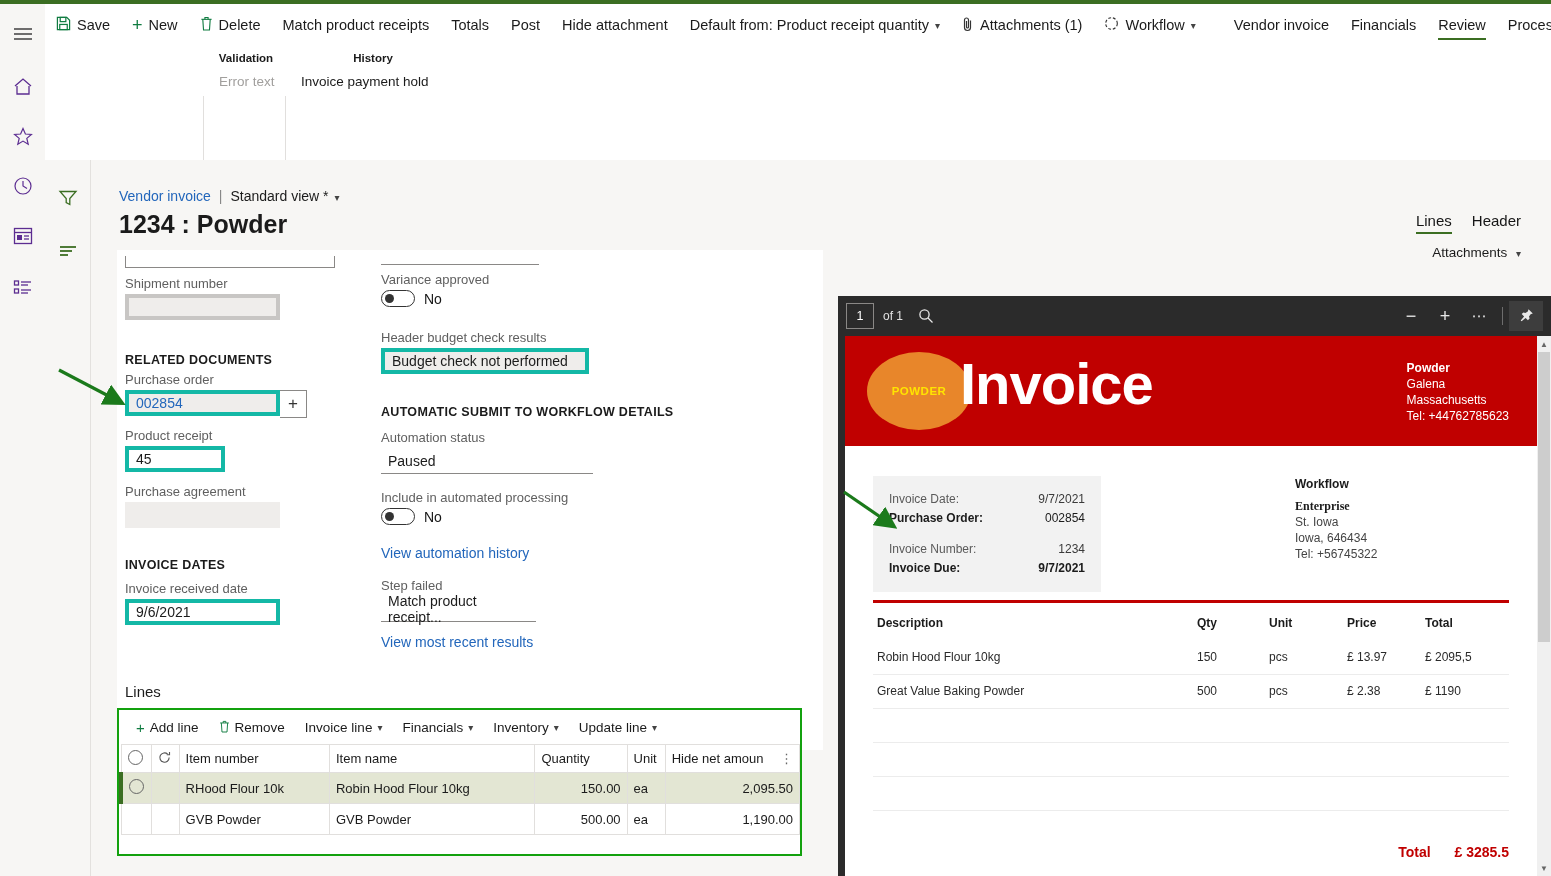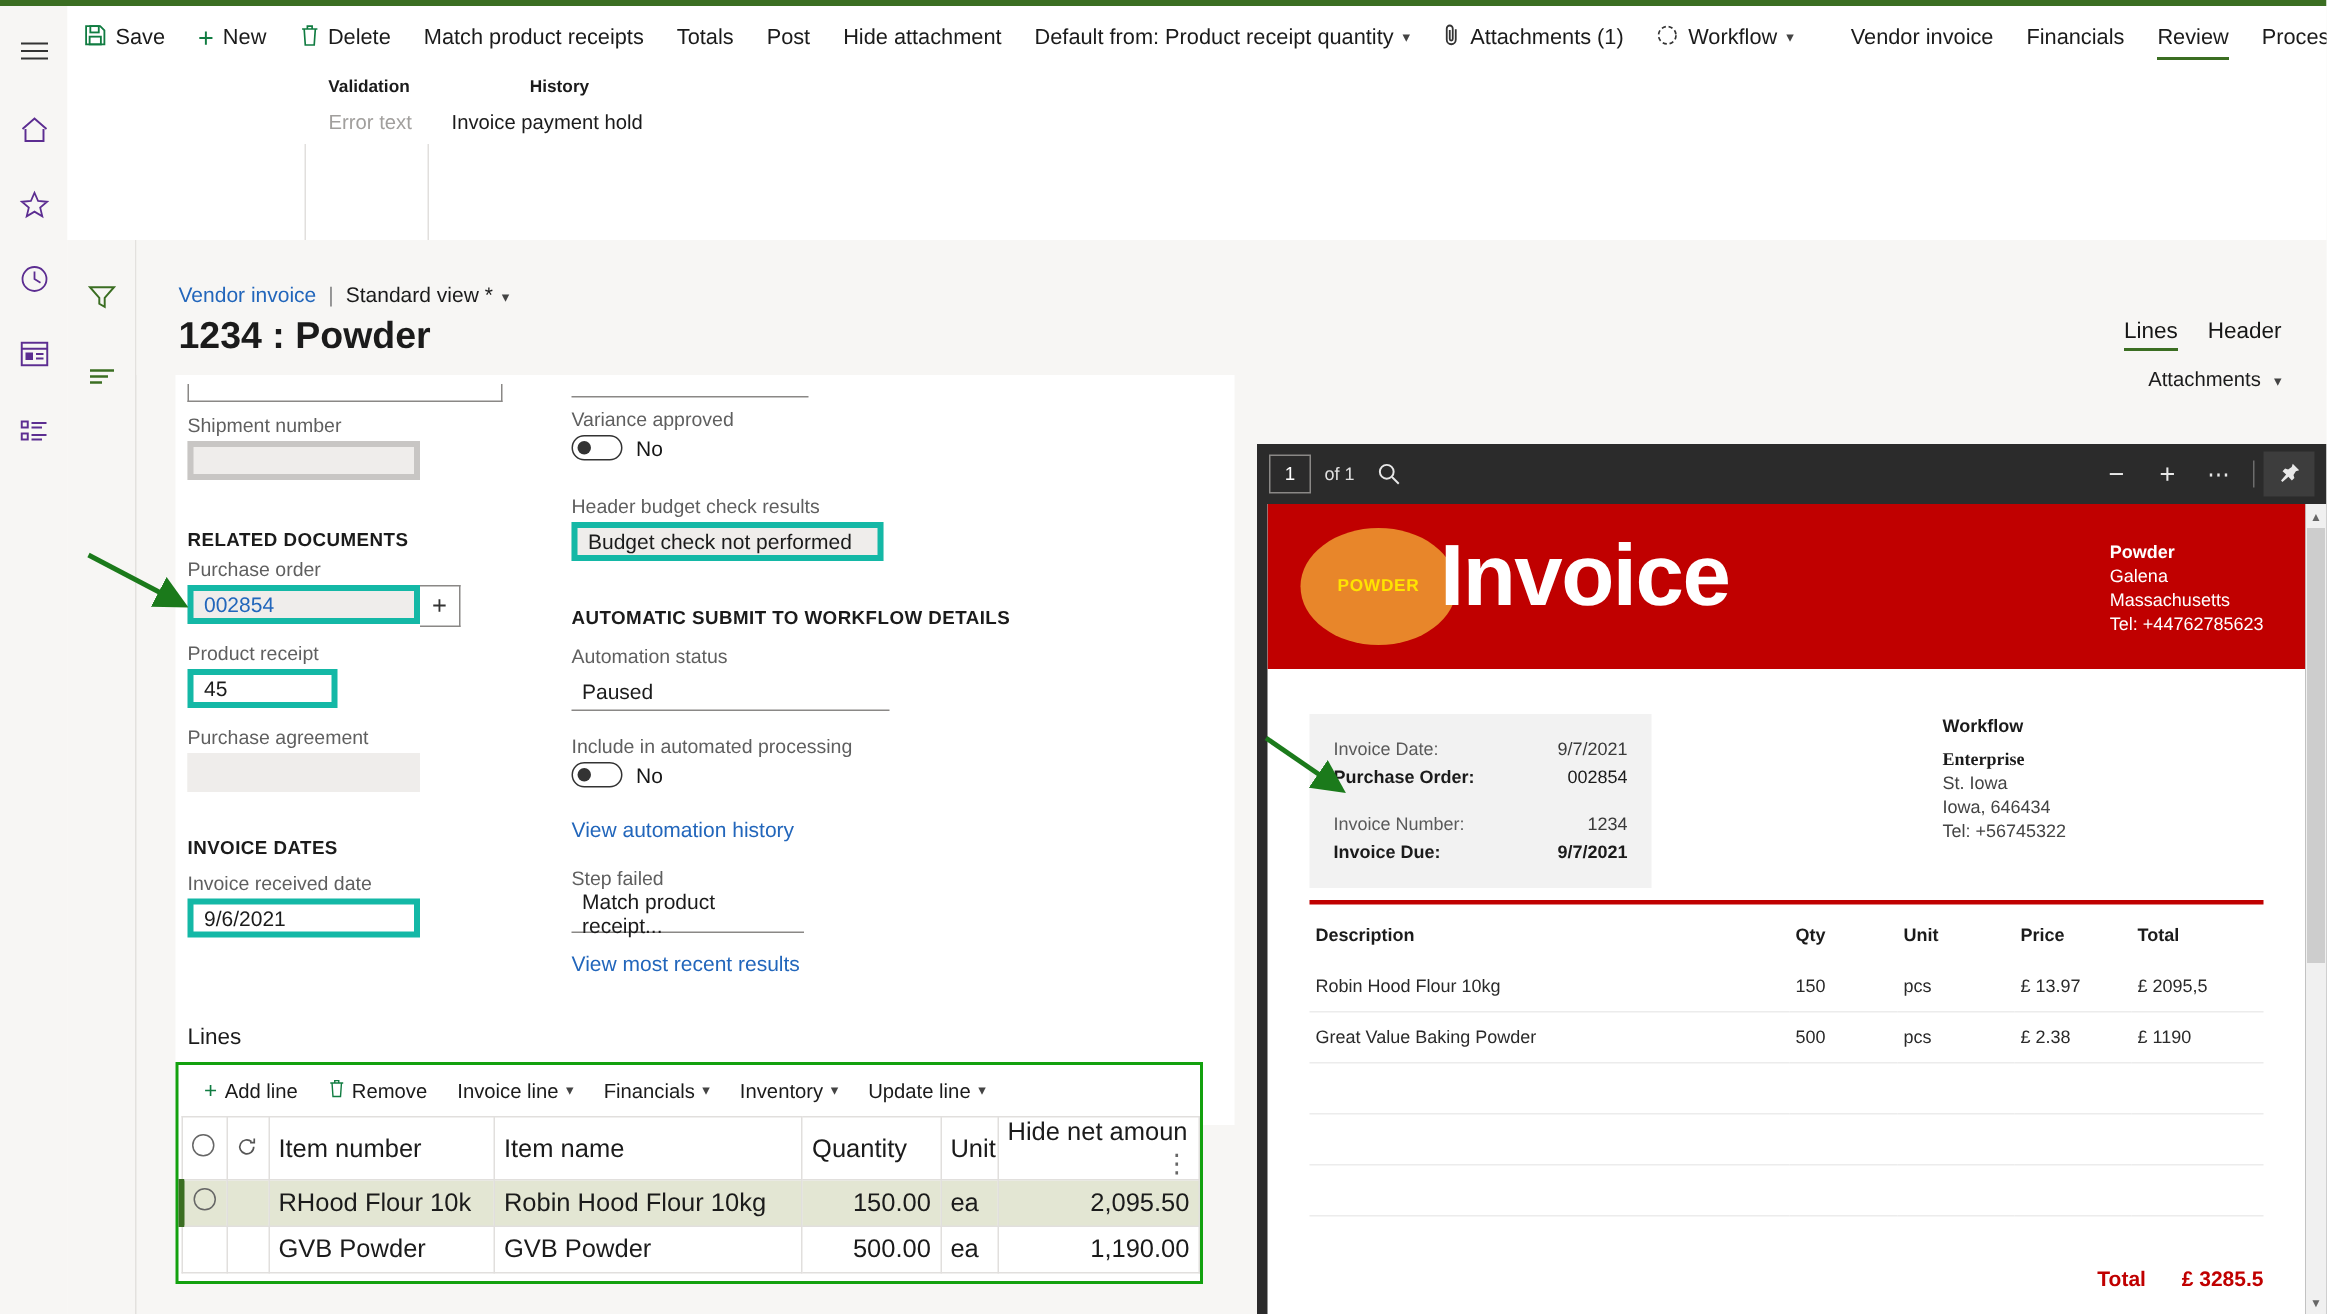--- a/index.html
+++ b/index.html
@@ -63,21 +63,21 @@
   .tglsw { width:34px; height:17px; border-radius:9px; border:1.5px solid #333; background:#fff; position:relative; }
   .tglsw i { position:absolute; left:3px; top:3px; width:9px; height:9px; border-radius:50%; background:#333; }
   .lnk { color:#2266bb; font-size:14px; }
 
   
   .linestitle { position:absolute; font-size:15px; color:#1b1b1b; }
   .gridbox { position:absolute; border:2.5px solid #13a10e; background:#fff; }
   .gtoolbar { display:flex; align-items:center; height:34px; padding-left:8px; gap:2px; }
   .gtb { display:flex; align-items:center; gap:5px; padding:0 9px; font-size:13.5px; color:#1b1b1b; white-space:nowrap; }
   .gtb .g { color:#107c41; font-size:15px; }
-  table.grid { border-collapse:collapse; width:100%; font-size:17px; table-layout:fixed; }
+  table.grid { border-collapse:collapse; width:100%; font-size:13px; table-layout:fixed; }
   table.grid th { font-weight:normal; text-align:left; border:1px solid #e1dfdd; height:28px; padding:0 6px; color:#1b1b1b; background:#fff; }
   table.grid td { border:1px solid #e1dfdd; height:31px; padding:0 6px; color:#1b1b1b; }
   tr.sel td { background:#e3e6d3; }
   tr.sel td.first { border-left:4px solid #3b6e22; }
   .num { text-align:right; }
   .blue { color:#2266bb; }
   .circ { width:15px; height:15px; border:1.4px solid #666; border-radius:50%; display:inline-block; }
 
   
   .vscroll { position:absolute; top:215px; left:822px; width:7px; height:220px; background:#b3b0ad; border-radius:4px; }

